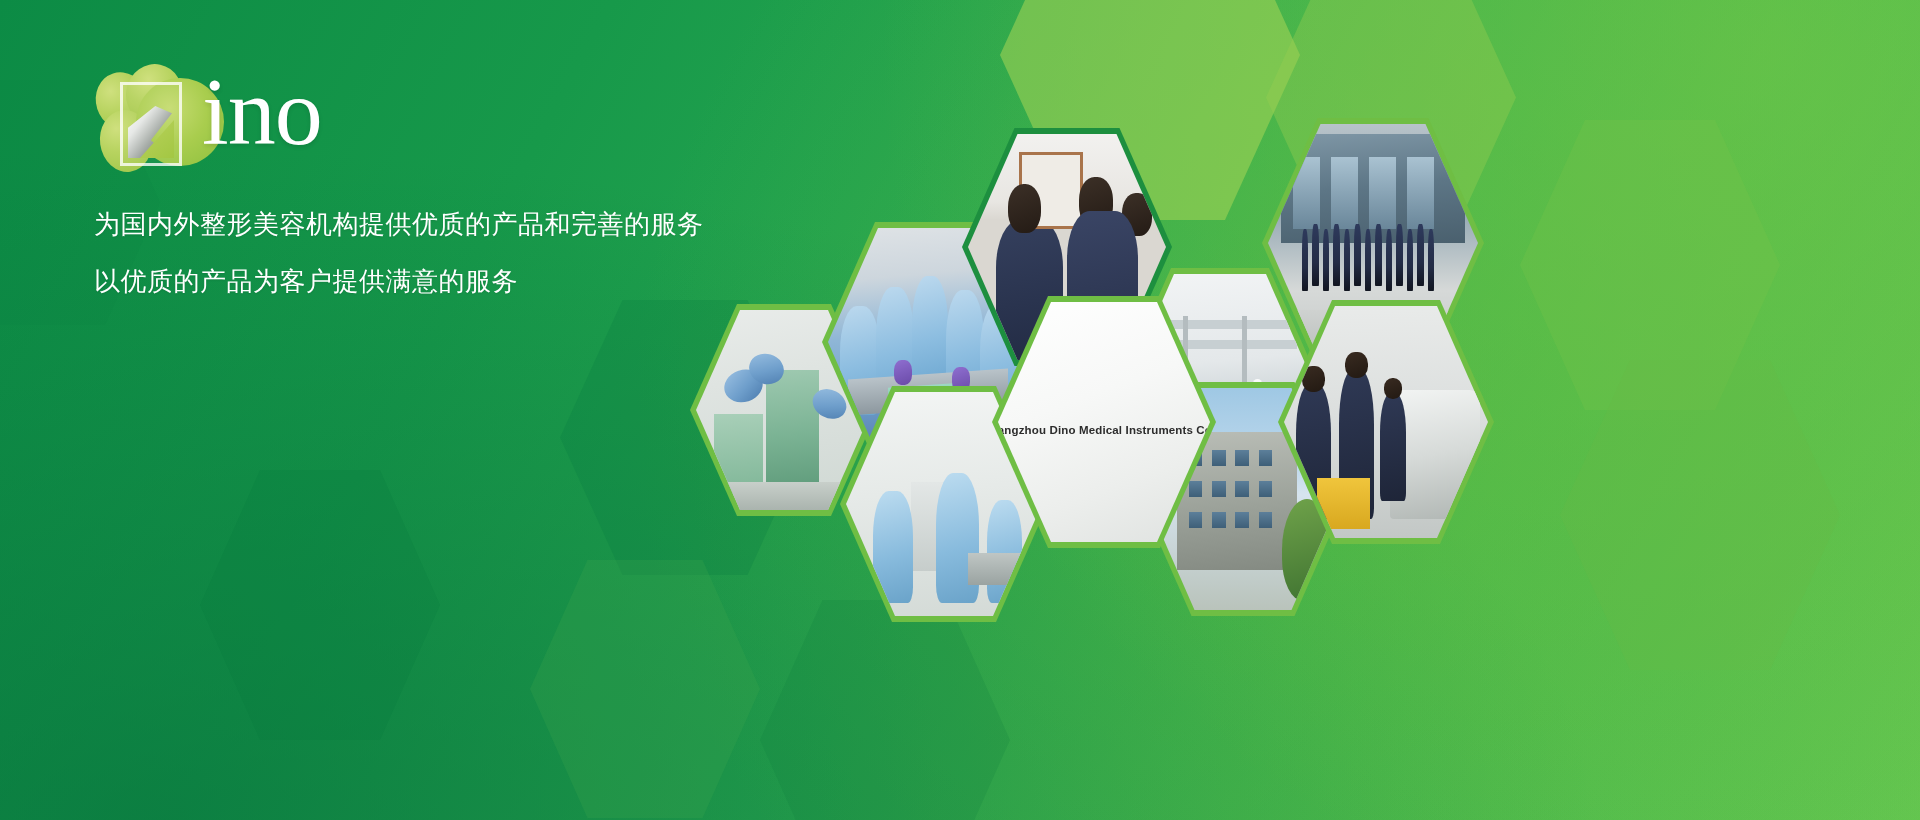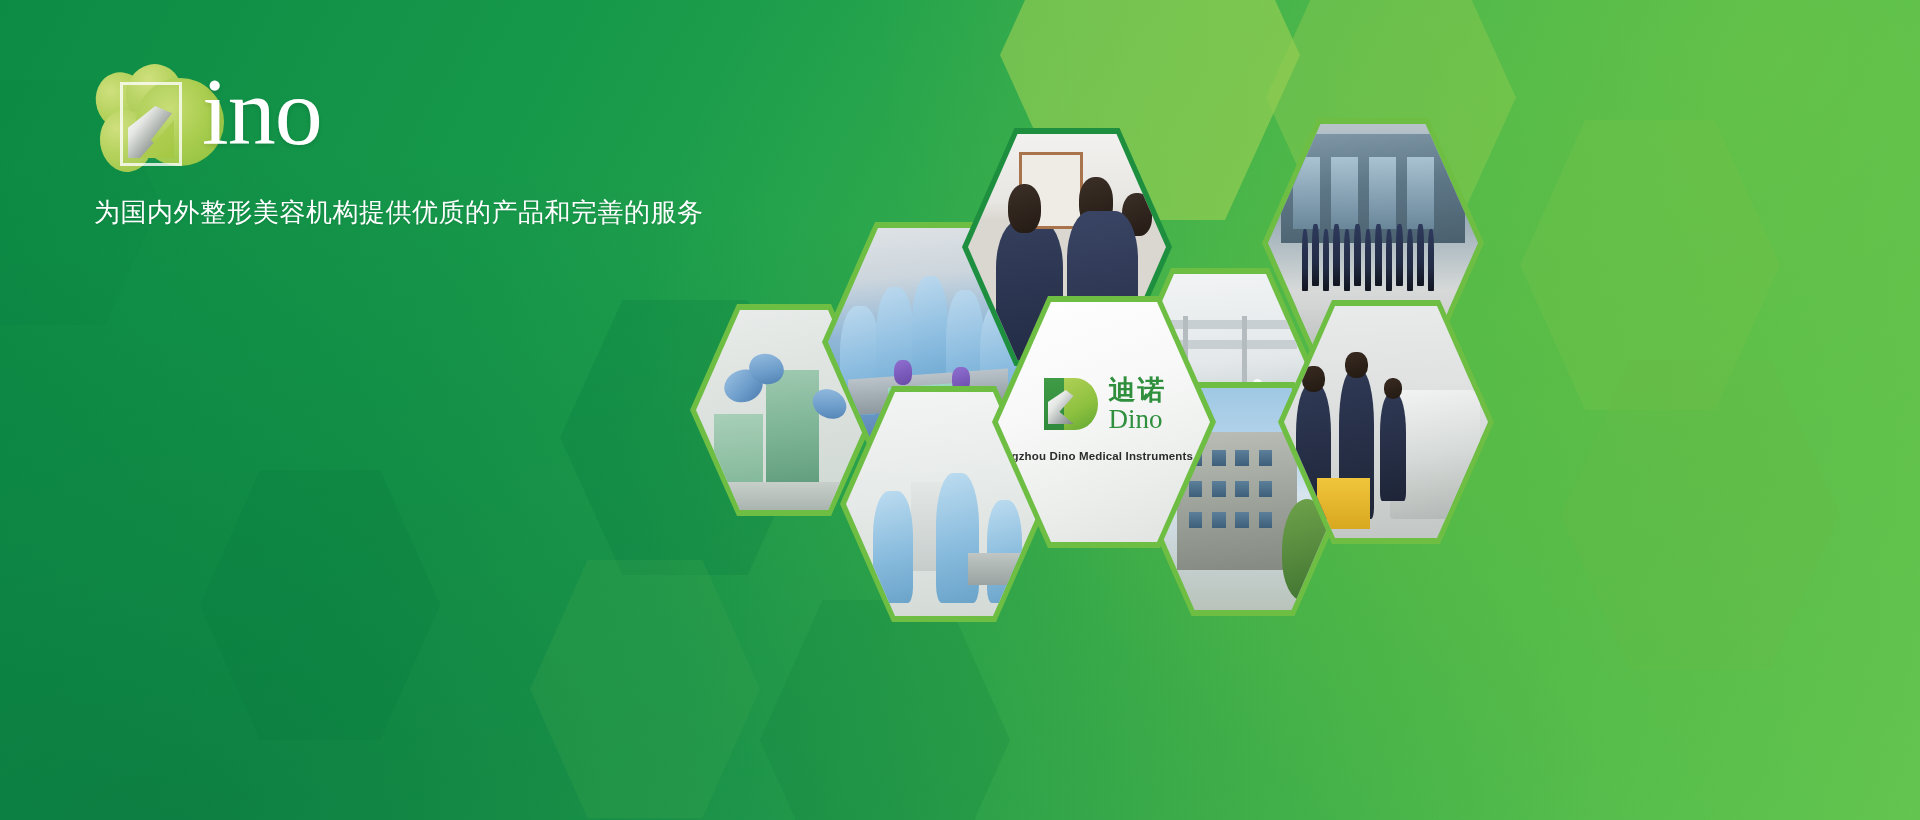--- a/index.html
+++ b/index.html
@@ -29,21 +29,21 @@
   }
 
   
   .left-col{
     position:absolute; left:94px; top:58px;
     width:760px;
   }
   .logo-wrap{
     position:relative;
     width:250px;height:105px;
-    margin-bottom:36px;
+    margin-bottom:48px;
   }
   
   .leaf{
     position:absolute;
     border-radius:50% 50% 50% 50%;
     background:radial-gradient(circle at 35% 28%, #cfe07e 0%, #b7d35f 42%, #9cc446 100%);
   }
   .leaf.l1{ width:52px;height:58px; left:2px;  top:14px; transform:rotate(-18deg); }
   .leaf.l2{ width:56px;height:60px; left:32px; top:6px;  transform:rotate(12deg); }
   .leaf.l3{ width:52px;height:62px; left:6px;  top:52px; transform:rotate(-8deg); }
@@ -406,20 +406,21 @@
         <span class="disc"></span>
         <span class="frame"></span>
         <span class="curl"></span>
         <span class="curl2"></span>
       </span>
       <span class="logo-word">ino</span>
     </div>
 
     <div class="tagline">
       <div class="tag-line">为国内外整形美容机构提供优质的产品和完善的服务</div>
+      <div class="tag-line">以优质的产品为客户提供满意的服务</div>
     </div>
   </div>
 
   <div class="cluster">
 
     <div class="hex ring-light" style="left:690px;top:304px;width:188px;height:212px;">
       <div class="pad">
         <div class="ph ph-machine">
           <span class="cab"></span>
             <span class="cab2"></span>
@@ -544,30 +545,19 @@
             <span class="hd h2"></span>
             <span class="hd h3"></span>
           <span class="cart"></span>
         </div>
       </div>
     </div>
 
     <div class="hex ring-light" style="left:992px;top:296px;width:224px;height:252px;">
       <div class="pad">
         <div class="badge-face">
-          <div class="badge-logo">
-            <span class="badge-mark">
-              <span class="disc"></span>
-              <span class="blk"></span>
-              <span class="curl"></span>
-            </span>
-            <span>
-              <span class="badge-cn">迪诺</span>
-              <div class="badge-en">Dino</div>
-            </span>
-          </div>
           <div class="badge-sub">Hangzhou Dino Medical Instruments Co..</div>
         </div>
       </div>
     </div>
 
   </div>
 </div>
 
 </body></html>

